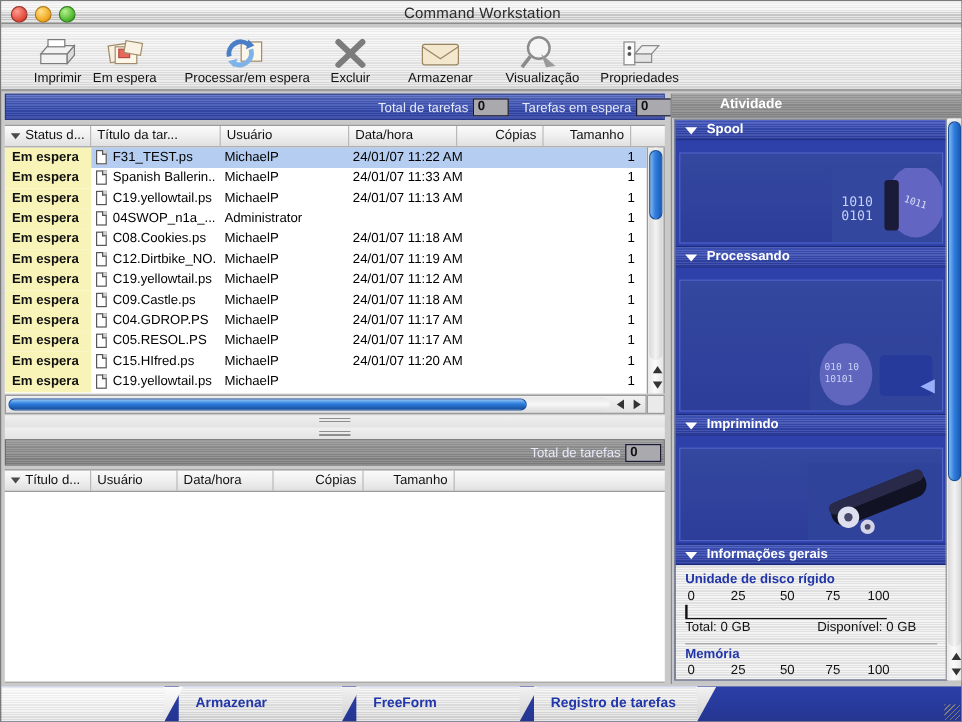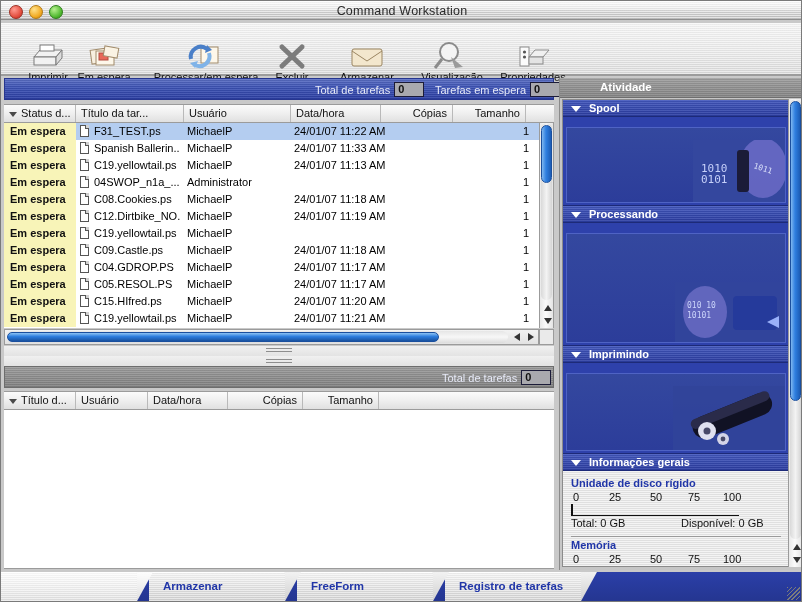--- a/index.html
+++ b/index.html
@@ -28,21 +28,21 @@
   .tbb.red{background:radial-gradient(circle at 35% 30%,#ff9b90,#e24b3c 65%,#a82a20);border:1px solid #9c2f24;}
   .tbb.yellow{background:radial-gradient(circle at 35% 30%,#ffe18a,#f1a81f 65%,#b3740c);border:1px solid #b27a16;}
   .tbb.green{background:radial-gradient(circle at 35% 30%,#b7f08f,#4fb82f 65%,#2f7d18);border:1px solid #2f7f1c;}
 
   
   .toolbar{position:absolute;left:0;top:22px;width:802px;height:53px;
     background:linear-gradient(to bottom,#f4f4f4 0%,#e7e7e7 60%,#dadada 100%);
     border-bottom:2px solid #9c9c9c;box-sizing:border-box;}
   .tbar-stripes{position:absolute;inset:0;
     background:repeating-linear-gradient(to bottom,rgba(255,255,255,.45) 0 1px,rgba(0,0,0,.03) 1px 2px);}
-  .tool{position:absolute;top:14px;text-align:center;cursor:default;}
+  .tool{position:absolute;top:2px;text-align:center;cursor:default;}
   .tool .ico{height:34px;display:flex;align-items:flex-end;justify-content:center;}
   .tool .lbl{font-size:11px;color:#111;line-height:12px;white-space:nowrap;}
 
   
   .infobar{
     position:absolute;left:3px;top:77px;width:550px;height:22px;
     background:linear-gradient(to bottom,#5b6fc4 0%,#3d53b5 40%,#2c3fa4 100%);
     border:1px solid #27368f;box-sizing:border-box;
   }
   .infobar .stripes{position:absolute;inset:0;
@@ -347,20 +347,21 @@
      <div class="user">MichaelP</div>
      <div class="date">24/01/07 11:19 AM</div>
      <div class="copies"></div>
      <div class="size">1</div>
       </div>
       <div class="jrow">
         <div class="status">Em espera</div>
      <div class="fico"></div>
      <div class="title">C19.yellowtail.ps</div>
      <div class="user">MichaelP</div>
+     <div class="date">24/01/07 11:12 AM</div>
      <div class="copies"></div>
      <div class="size">1</div>
       </div>
       <div class="jrow">
         <div class="status">Em espera</div>
      <div class="fico"></div>
      <div class="title">C09.Castle.ps</div>
      <div class="user">MichaelP</div>
      <div class="date">24/01/07 11:18 AM</div>
      <div class="copies"></div>
@@ -391,21 +392,20 @@
      <div class="user">MichaelP</div>
      <div class="date">24/01/07 11:20 AM</div>
      <div class="copies"></div>
      <div class="size">1</div>
       </div>
       <div class="jrow">
         <div class="status">Em espera</div>
      <div class="fico"></div>
      <div class="title">C19.yellowtail.ps</div>
      <div class="user">MichaelP</div>
-     <div class="date">24/01/07 11:21 AM</div>
      <div class="copies"></div>
      <div class="size">1</div>
       </div>
     </div>
 
   <div class="vsb" style="left:538px;top:122px;width:15px;height:205px;">
     <div class="track"></div>
     <div class="thumb" style="top:2px;height:58px;"></div>
     <div class="arrw" style="bottom:14px;">
         <div class="tri-up"></div>

